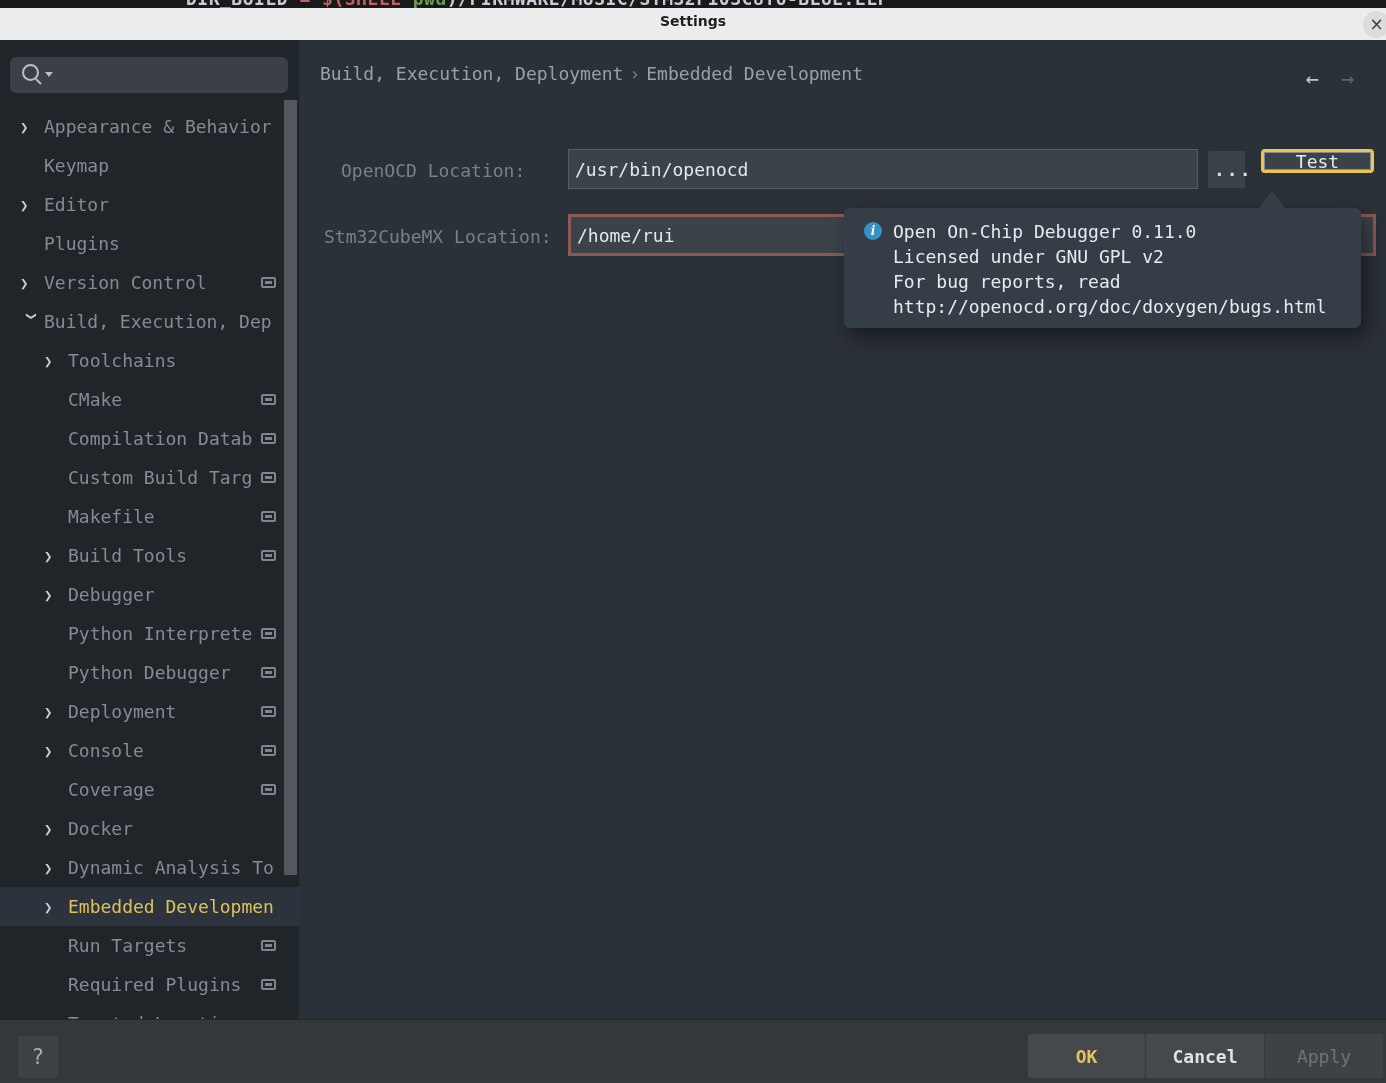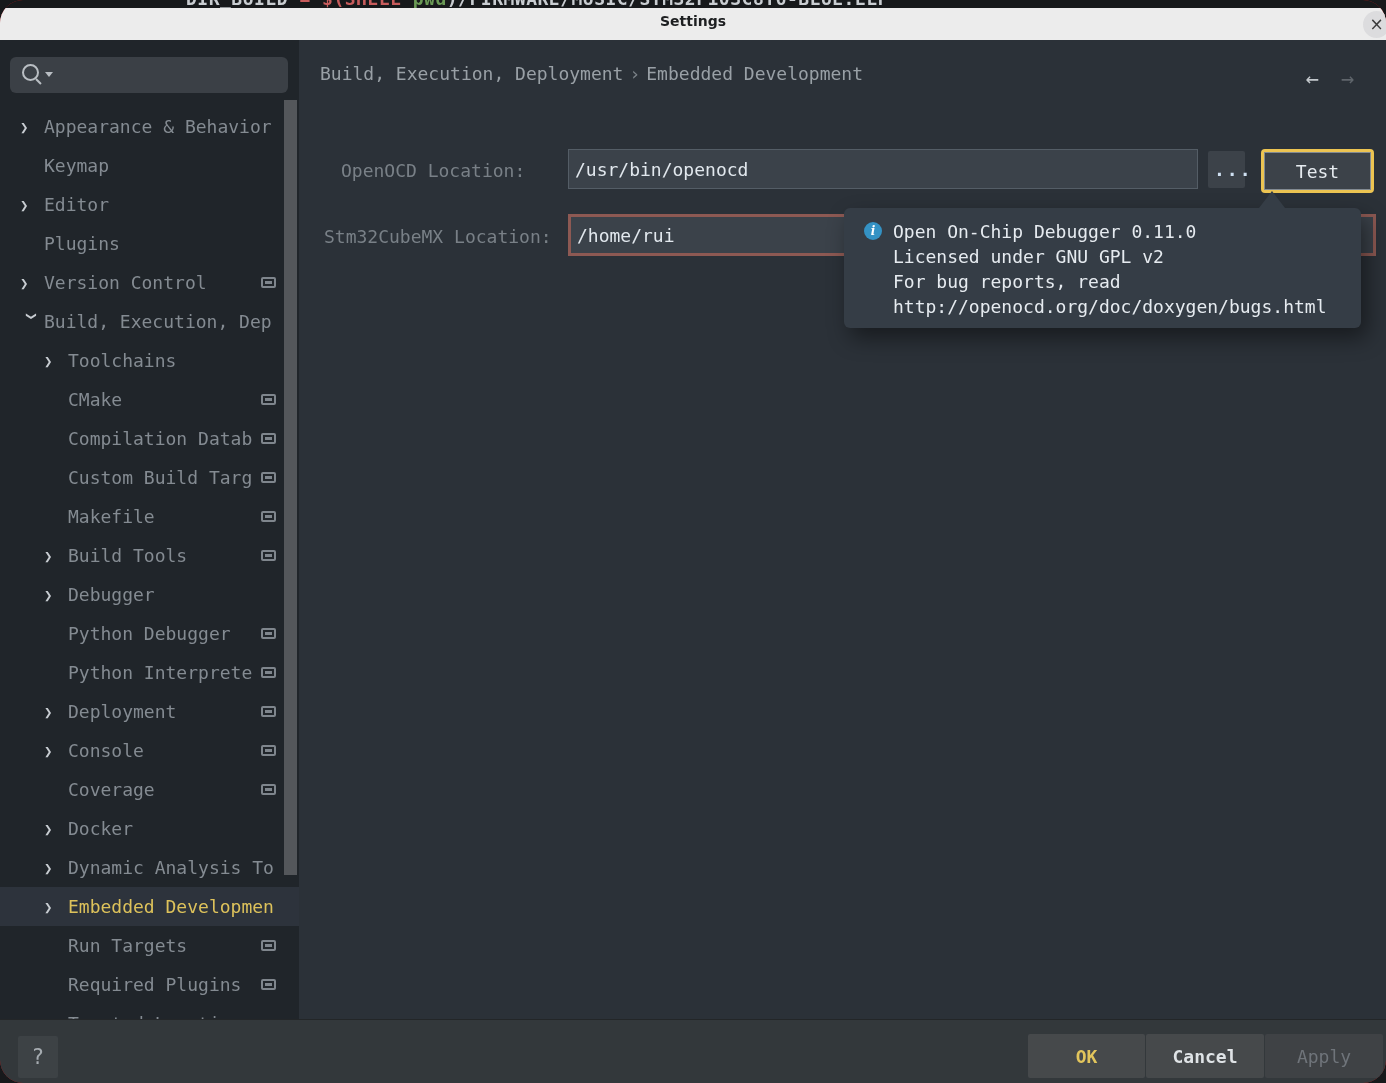--- a/index.html
+++ b/index.html
@@ -1,17 +1,17 @@
 <!DOCTYPE html>
 <html><head>
 <meta charset="utf-8">
 <style>
   html,body{margin:0;padding:0;background:#17191b;}
   .screen{position:relative;width:1386px;height:1083px;overflow:hidden;
-          font-family:"DejaVu Sans Mono",monospace;background:#b91c1c;border-radius:23px;}
+          font-family:"DejaVu Sans Mono",monospace;background:#b91c1c;}
 
   
   .editor-strip{position:absolute;left:0;top:0;width:1386px;height:8px;background:#17191b;overflow:hidden;}
   .editor-strip .line{position:absolute;left:186px;top:-12px;font-size:18px;font-weight:bold;white-space:nowrap;letter-spacing:.5px;}
 
   
   .titlebar{position:absolute;left:0;top:8px;width:1386px;height:32px;background:#ececec;}
   .titlebar .title{position:absolute;left:0;right:0;top:5px;text-align:center;
                    font-family:"DejaVu Sans",sans-serif;font-size:14px;font-weight:bold;color:#1d1f21;}
   .close-btn{position:absolute;right:-4px;top:3px;width:27px;height:27px;border-radius:50%;
@@ -51,21 +51,21 @@
 
   .field-label{position:absolute;left:25px;font-size:18px;color:#798087;}
   .path-input{background:#3b424a;border:1px solid #545d66;color:#e2e8ee;
               font-family:"DejaVu Sans Mono",monospace;font-size:18px;padding:0 6px;
               box-sizing:border-box;outline:none;}
   #openocd-field{position:absolute;left:269px;top:109px;width:630px;height:40px;}
   #cubemx-field{position:absolute;left:269px;top:174px;width:808px;height:42px;border:3px solid #8d5953;}
   .dots-btn{position:absolute;left:909px;top:111px;width:37px;height:37px;background:#3c4249;border:none;border-radius:2px;
             color:#cfe0f2;font-size:18px;font-weight:bold;letter-spacing:2px;cursor:pointer;
             font-family:"DejaVu Sans Mono",monospace;line-height:20px;}
-  .test-btn{position:absolute;left:962px;top:109px;width:113px;height:44px;box-sizing:border-box;
+  .test-btn{position:absolute;left:962px;top:109px;width:113px;height:24px;box-sizing:border-box;
             border:3px solid #ecc452;border-radius:4px;background:#3c4249;padding:0;cursor:pointer;text-align:right;}
   .test-btn .inner{position:absolute;left:0;top:0;right:0;bottom:0;border:1px solid #828a92;
             display:flex;align-items:center;justify-content:center;color:#e6ebf0;
             font-family:"DejaVu Sans Mono",monospace;font-size:18px;}
 
   
   .tooltip{position:absolute;left:545px;top:168px;width:517px;height:120px;background:#353d46;
            border-radius:6px;box-shadow:6px 10px 22px rgba(0,0,0,.45);z-index:5;}
   .tooltip .arrow{position:absolute;left:415px;top:-17px;width:0;height:0;
            border-left:13px solid transparent;border-right:13px solid transparent;border-bottom:17px solid #353d46;}
@@ -162,26 +162,26 @@
           <span class="chev">❯</span>
           <span class="lbl">Build Tools</span>
           <span class="mon-icon"></span>
         </div>
         <div class="tree-row lvl1">
           <span class="chev">❯</span>
           <span class="lbl">Debugger</span>
         </div>
         <div class="tree-row lvl1">
           <span class="chev"></span>
+          <span class="lbl">Python Interprete</span>
+          <span class="mon-icon"></span>
+        </div>
+        <div class="tree-row lvl1">
+          <span class="chev"></span>
           <span class="lbl">Python Debugger</span>
-          <span class="mon-icon"></span>
-        </div>
-        <div class="tree-row lvl1">
-          <span class="chev"></span>
-          <span class="lbl">Python Interprete</span>
           <span class="mon-icon"></span>
         </div>
         <div class="tree-row lvl1">
           <span class="chev">❯</span>
           <span class="lbl">Deployment</span>
           <span class="mon-icon"></span>
         </div>
         <div class="tree-row lvl1">
           <span class="chev">❯</span>
           <span class="lbl">Console</span>

